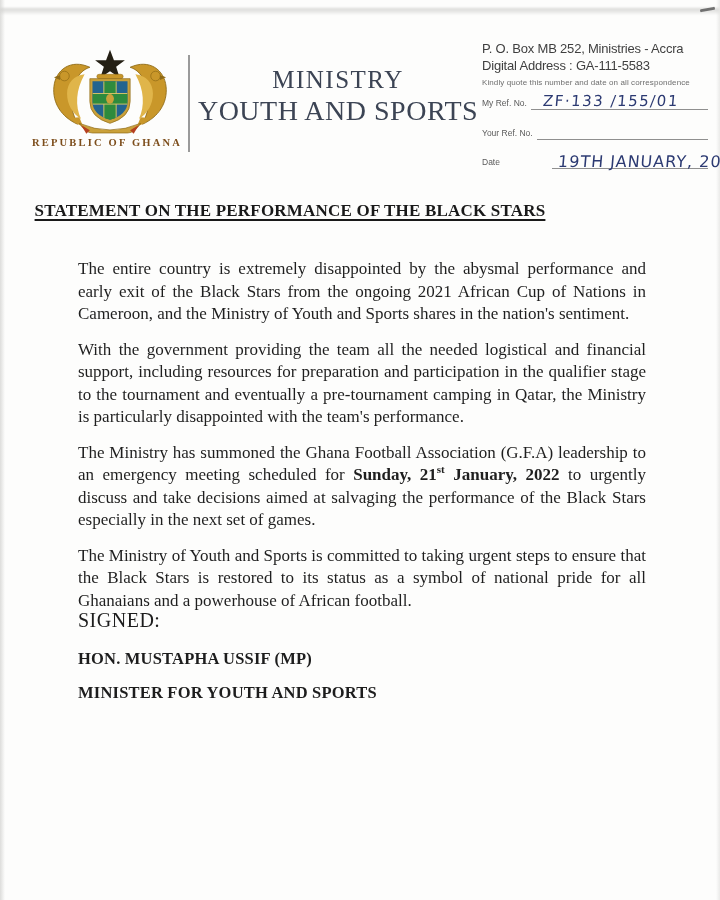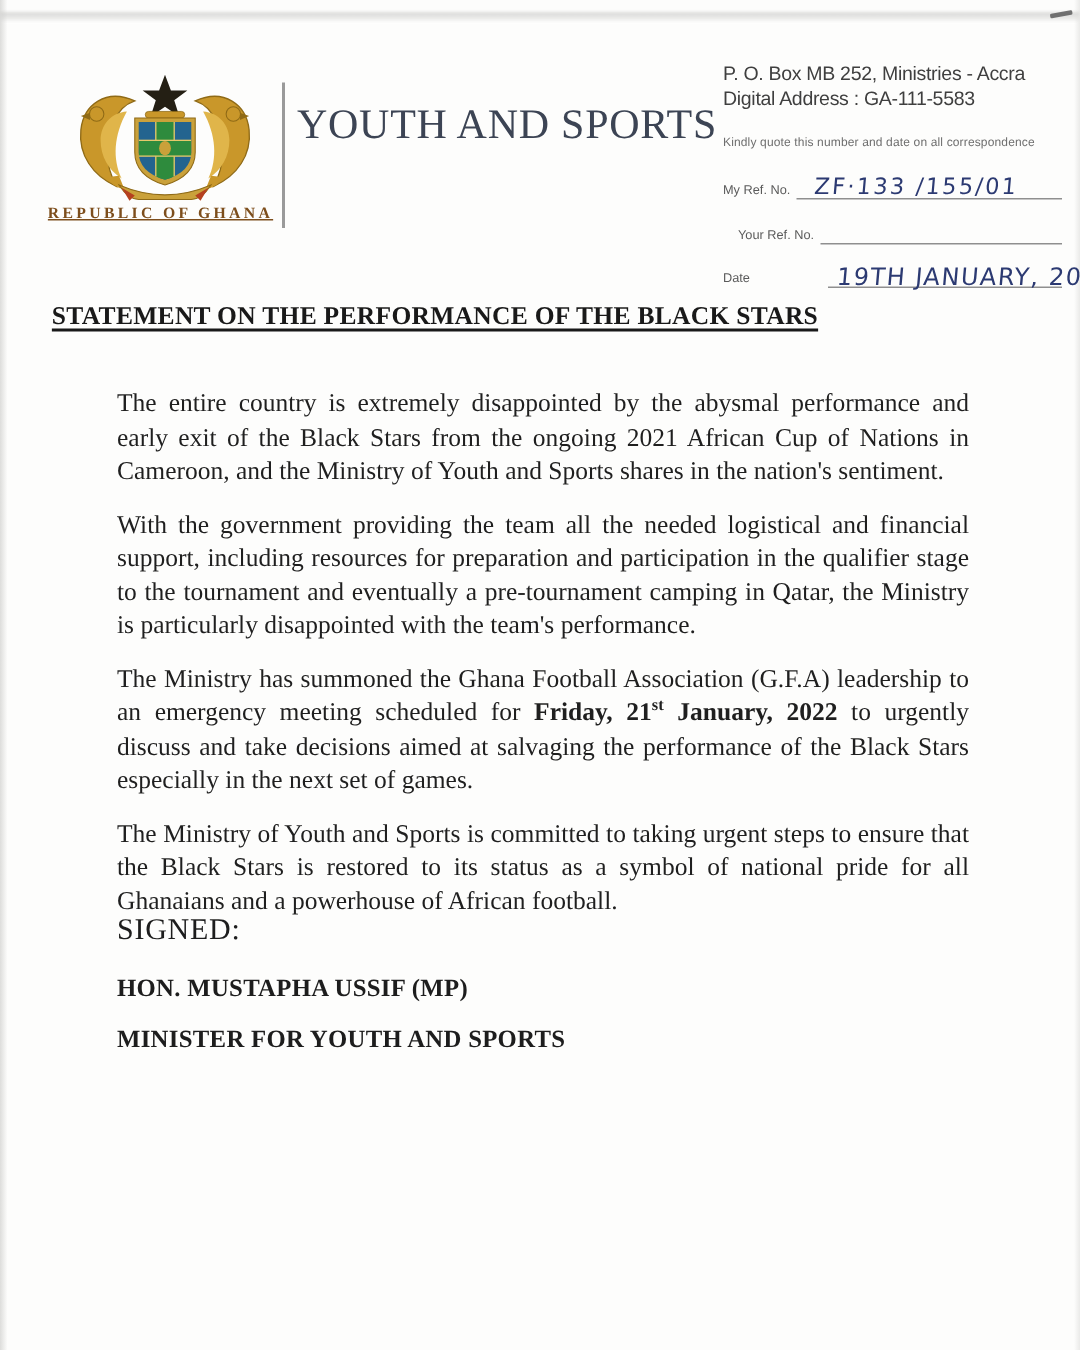--- a/index.html
+++ b/index.html
@@ -33,21 +33,21 @@
   .scan-corner-dash{
     position:absolute;top:8px;right:5px;width:15px;height:3px;
     background:#5c5c5c;transform:rotate(-10deg);opacity:.85;border-radius:1px;
   }
   
   .coat{position:absolute;left:40px;top:48px;width:140px;height:92px;}
   .republic{
     position:absolute;left:22px;top:137px;width:170px;
     font-family:"Liberation Serif",serif;font-weight:bold;
     font-size:10.5px;letter-spacing:2.2px;color:#7d4e1c;
-    text-align:center;white-space:nowrap;text-decoration:underline;
+    text-align:center;white-space:nowrap;
   }
   .lh-divider{
     position:absolute;left:188px;top:55px;width:2px;height:97px;
     background:#9a9a9a;
   }
   .ministry{
     position:absolute;left:192px;top:66px;width:292px;
     text-align:center;color:#3c4454;font-family:"Liberation Serif",serif;
   }
   .ministry .m1{font-size:25px;letter-spacing:1.5px;line-height:27px;}
@@ -55,42 +55,42 @@
   .ministry .m3{font-size:28px;letter-spacing:.5px;line-height:30px;margin-top:3px;white-space:nowrap;}
   .addr-block{
     position:absolute;left:482px;top:40px;width:226px;
     font-family:"Liberation Sans",sans-serif;
   }
   .addr-bold{
     font-weight:normal;font-size:13px;line-height:17px;color:#3f3f3f;
     letter-spacing:-0.2px;white-space:nowrap;
   }
   .quote-note{
-    margin-top:16px;font-size:8px;color:#6e6e6e;white-space:nowrap;letter-spacing:.1px;
-  }
-  .ref-row{display:flex;align-items:flex-end;margin-top:15px;}
+    margin-top:4px;font-size:8px;color:#6e6e6e;white-space:nowrap;letter-spacing:.1px;
+  }
+  .ref-row{display:flex;align-items:flex-end;margin-top:4px;}
   .ref-label{
     font-size:8.5px;color:#5a5a5a;white-space:nowrap;padding-right:4px;
     padding-bottom:2px;
   }
   .ref-line{
     flex:1;border-bottom:1.2px solid #8f8f8f;position:relative;height:18px;
   }
   .hand{
     font-family:"DejaVu Sans",sans-serif;color:#2c3a72;
     display:inline-block;transform:skewX(-5deg);
     white-space:nowrap;
   }
   .hand-ref{
     position:absolute;left:12px;bottom:-1px;font-size:15px;letter-spacing:1.5px;font-weight:500;
   }
   .hand-date{
     position:absolute;left:6px;bottom:-3px;font-size:16px;letter-spacing:1px;font-weight:500;
   }
-  .row-your{margin-top:11px;margin-left:10px;}
+  .row-your{margin-top:11px;}
   .row-date{margin-top:8px;gap:48px;}
   .row-date .ref-line{height:20px;}
   
   .title{
     position:absolute;left:0;top:199px;width:580px;text-align:center;
     font-weight:bold;font-size:17px;line-height:23.5px;color:#191919;
     letter-spacing:.2px;
   }
   .title .t-line{
     text-decoration:underline;text-underline-offset:3px;text-decoration-thickness:1.5px;
@@ -158,20 +158,21 @@
       <path d="M40,86 q35,15 70,0 q-7,11 -15,11 l-40,0 q-8,0 -15,-11 Z" fill="#caa13a" stroke="#8f6a16" stroke-width="0.8"></path>
       <path d="M42,88 l10,6 -4,4 z" fill="#b5401f"></path>
       <path d="M108,88 l-10,6 4,4 z" fill="#b5401f"></path>
     </svg>
   </div>
   <div class="republic">REPUBLIC OF GHANA</div>
 
   <div class="lh-divider"></div>
 
   <div class="ministry">
+    <div class="m1">MINISTRY</div>
     <div class="m3">YOUTH AND SPORTS</div>
   </div>
 
   <div class="addr-block">
     <div class="addr-bold">P. O. Box MB 252, Ministries - Accra</div>
     <div class="addr-bold">Digital Address : GA-111-5583</div>
     <div class="quote-note">Kindly quote this number and date on all correspondence</div>
 
     <div class="ref-row">
       <span class="ref-label">My Ref. No.</span>
@@ -195,21 +196,21 @@
     </div>
   </div>
 
   <div class="title">
     <div><span class="t-line">STATEMENT ON THE PERFORMANCE OF THE BLACK STARS</span></div>
   </div>
 
   <div class="body-text">
     <p>The entire country is extremely disappointed by the abysmal performance and early exit of the Black Stars from the ongoing 2021 African Cup of Nations in Cameroon, and the Ministry of Youth and Sports shares in the nation's sentiment.</p>
     <p>With the government providing the team all the needed logistical and financial support, including resources for preparation and participation in the qualifier stage to the tournament and eventually a pre-tournament camping in Qatar, the Ministry is particularly disappointed with the team's performance.</p>
-    <p><span>The Ministry has summoned the Ghana Football Association (G.F.A) leadership to an emergency meeting scheduled for </span><b><span>Friday, 21</span><sup>st</sup><span> January, 2022</span></b><span> to urgently discuss and take decisions aimed at salvaging the performance of the Black Stars especially in the next set of games.</span></p>
+    <p><span>The Ministry has summoned the Ghana Football Association (G.F.A) leadership to an emergency meeting scheduled for </span><b><span>Sunday, 21</span><sup>st</sup><span> January, 2022</span></b><span> to urgently discuss and take decisions aimed at salvaging the performance of the Black Stars especially in the next set of games.</span></p>
     <p>The Ministry of Youth and Sports is committed to taking urgent steps to ensure that the Black Stars is restored to its status as a symbol of national pride for all Ghanaians and a powerhouse of African football.</p>
   </div>
 
   <div class="signature">
     <div class="signed-label">SIGNED:</div>
     <div class="sig-name">HON. MUSTAPHA USSIF (MP)</div>
     <div class="sig-role">MINISTER FOR YOUTH AND SPORTS</div>
   </div>
 
 </div>

